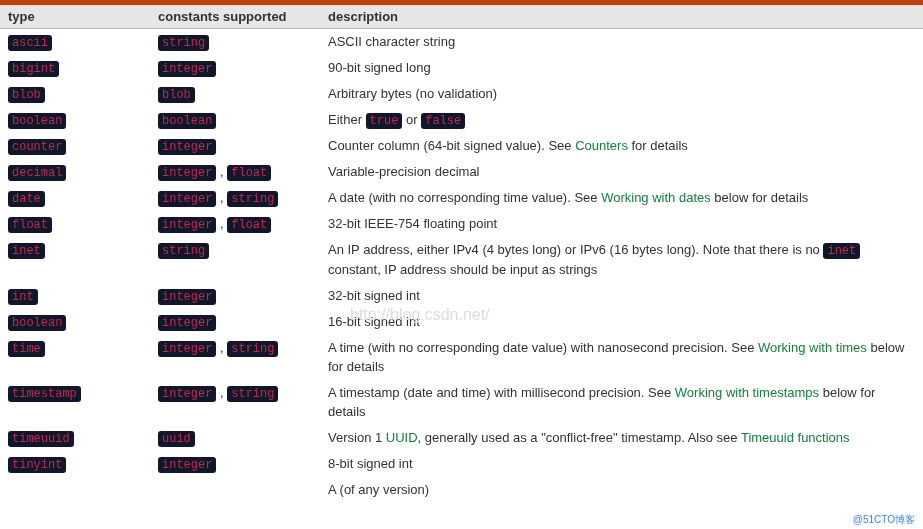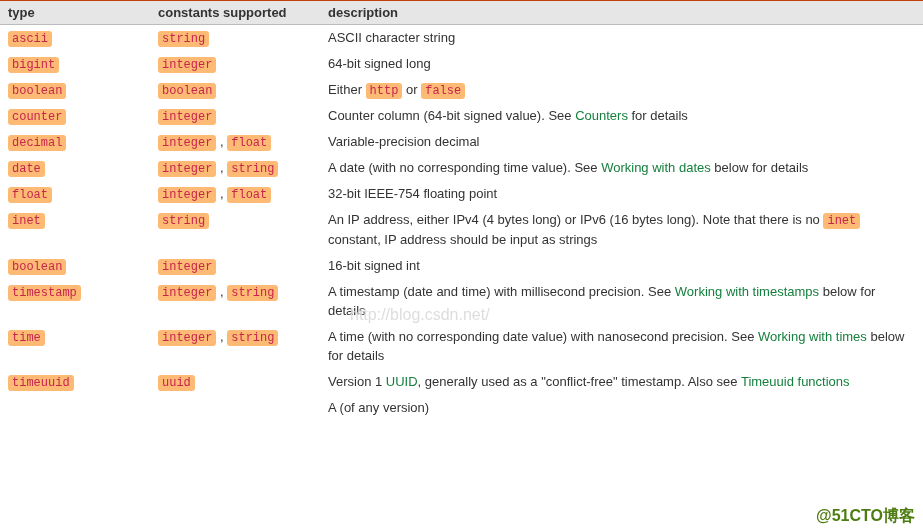--- a/index.html
+++ b/index.html
@@ -15,38 +15,38 @@
   table {
     width: 100%;
     border-collapse: collapse;
     table-layout: fixed;
   }
   col.col-type { width: 150px; }
   col.col-const { width: 170px; }
   col.col-desc { width: auto; }
   thead th {
     background: #e6e6e6;
-    border-top: 1px solid #c2410c;
+    border-top: 5px solid #c2410c;
     border-bottom: 1px solid #bbb;
     text-align: left;
     font-weight: bold;
     padding: 4px 8px;
     color: #333;
   }
   tbody td {
     padding: 3px 8px;
     vertical-align: top;
     line-height: 1.5;
     border: none;
   }
   code {
     font-family: Menlo, Monaco, Consolas, "Courier New", monospace;
     font-size: 12px;
     color: #c7254e;
-    background: #fdba74;
+    background: #0f172a;
     padding: 1px 4px;
     border-radius: 3px;
     white-space: nowrap;
   }
   a.doclink {
     color: #15803d;
     text-decoration: none;
   }
   .watermark {
     position: absolute;
@@ -57,24 +57,23 @@
     font-family: Liberation Sans, sans-serif;
     pointer-events: none;
     user-select: none;
     z-index: 5;
     margin-top: 36px;
   }
   .footer-mark {
     position: absolute;
     bottom: 2px;
     right: 8px;
-    color: #4d7c0f;
-    font-size: 16px;
+    color: #3b82f6;
+    font-size: 10px;
     font-family: Arial, sans-serif;
-    font-weight: bold;
   }
   .page-wrap { position: relative; width: 923px; height: 529px; overflow: hidden; }
 </style>
 </head>
 <body>
 
 <div class="page-wrap">
   <div class="watermark">http://blog.csdn.net/</div>
   <table>
     <colgroup>
@@ -91,26 +90,31 @@
     </thead>
     <tbody id="tbody">
         <tr>
           <td><code>ascii</code></td>
           <td><code>string</code></td>
           <td>ASCII character string</td>
         </tr>
         <tr>
           <td><code>bigint</code></td>
           <td><code>integer</code></td>
-          <td>64-bit signed long</td>
+          <td>90-bit signed long</td>
+        </tr>
+        <tr>
+          <td><code>blob</code></td>
+          <td><code>blob</code></td>
+          <td>Arbitrary bytes (no validation)</td>
         </tr>
         <tr>
           <td><code>boolean</code></td>
           <td><code>boolean</code></td>
-          <td>Either <code>http</code> or <code>false</code></td>
+          <td>Either <code>true</code> or <code>false</code></td>
         </tr>
         <tr>
           <td><code>counter</code></td>
           <td><code>integer</code></td>
           <td>Counter column (64-bit signed value). See <a class="doclink" href="#">Counters</a> for details</td>
         </tr>
         <tr>
           <td><code>decimal</code></td>
           <td><code>integer</code> , <code>float</code></td>
           <td>Variable-precision decimal</td>
@@ -124,38 +128,48 @@
           <td><code>float</code></td>
           <td><code>integer</code> , <code>float</code></td>
           <td>32-bit IEEE-754 floating point</td>
         </tr>
         <tr>
           <td><code>inet</code></td>
           <td><code>string</code></td>
           <td>An IP address, either IPv4 (4 bytes long) or IPv6 (16 bytes long). Note that there is no <code>inet</code> constant, IP address should be input as strings</td>
         </tr>
         <tr>
+          <td><code>int</code></td>
+          <td><code>integer</code></td>
+          <td>32-bit signed int</td>
+        </tr>
+        <tr>
           <td><code>boolean</code></td>
           <td><code>integer</code></td>
           <td>16-bit signed int</td>
+        </tr>
+        <tr>
+          <td><code>time</code></td>
+          <td><code>integer</code> , <code>string</code></td>
+          <td>A time (with no corresponding date value) with nanosecond precision. See <a class="doclink" href="#">Working with times</a> below for details</td>
         </tr>
         <tr>
           <td><code>timestamp</code></td>
           <td><code>integer</code> , <code>string</code></td>
           <td>A timestamp (date and time) with millisecond precision. See <a class="doclink" href="#">Working with timestamps</a> below for details</td>
         </tr>
         <tr>
-          <td><code>time</code></td>
-          <td><code>integer</code> , <code>string</code></td>
-          <td>A time (with no corresponding date value) with nanosecond precision. See <a class="doclink" href="#">Working with times</a> below for details</td>
-        </tr>
-        <tr>
           <td><code>timeuuid</code></td>
           <td><code>uuid</code></td>
           <td>Version 1 <a class="doclink" href="#">UUID</a>, generally used as a "conflict-free" timestamp. Also see <a class="doclink" href="#">Timeuuid functions</a></td>
+        </tr>
+        <tr>
+          <td><code>tinyint</code></td>
+          <td><code>integer</code></td>
+          <td>8-bit signed int</td>
         </tr>
         <tr>
           <td></td>
           <td></td>
           <td>A  (of any version)</td>
         </tr>
       </tbody>
   </table>
   <div class="footer-mark">@51CTO博客</div>
 </div>

